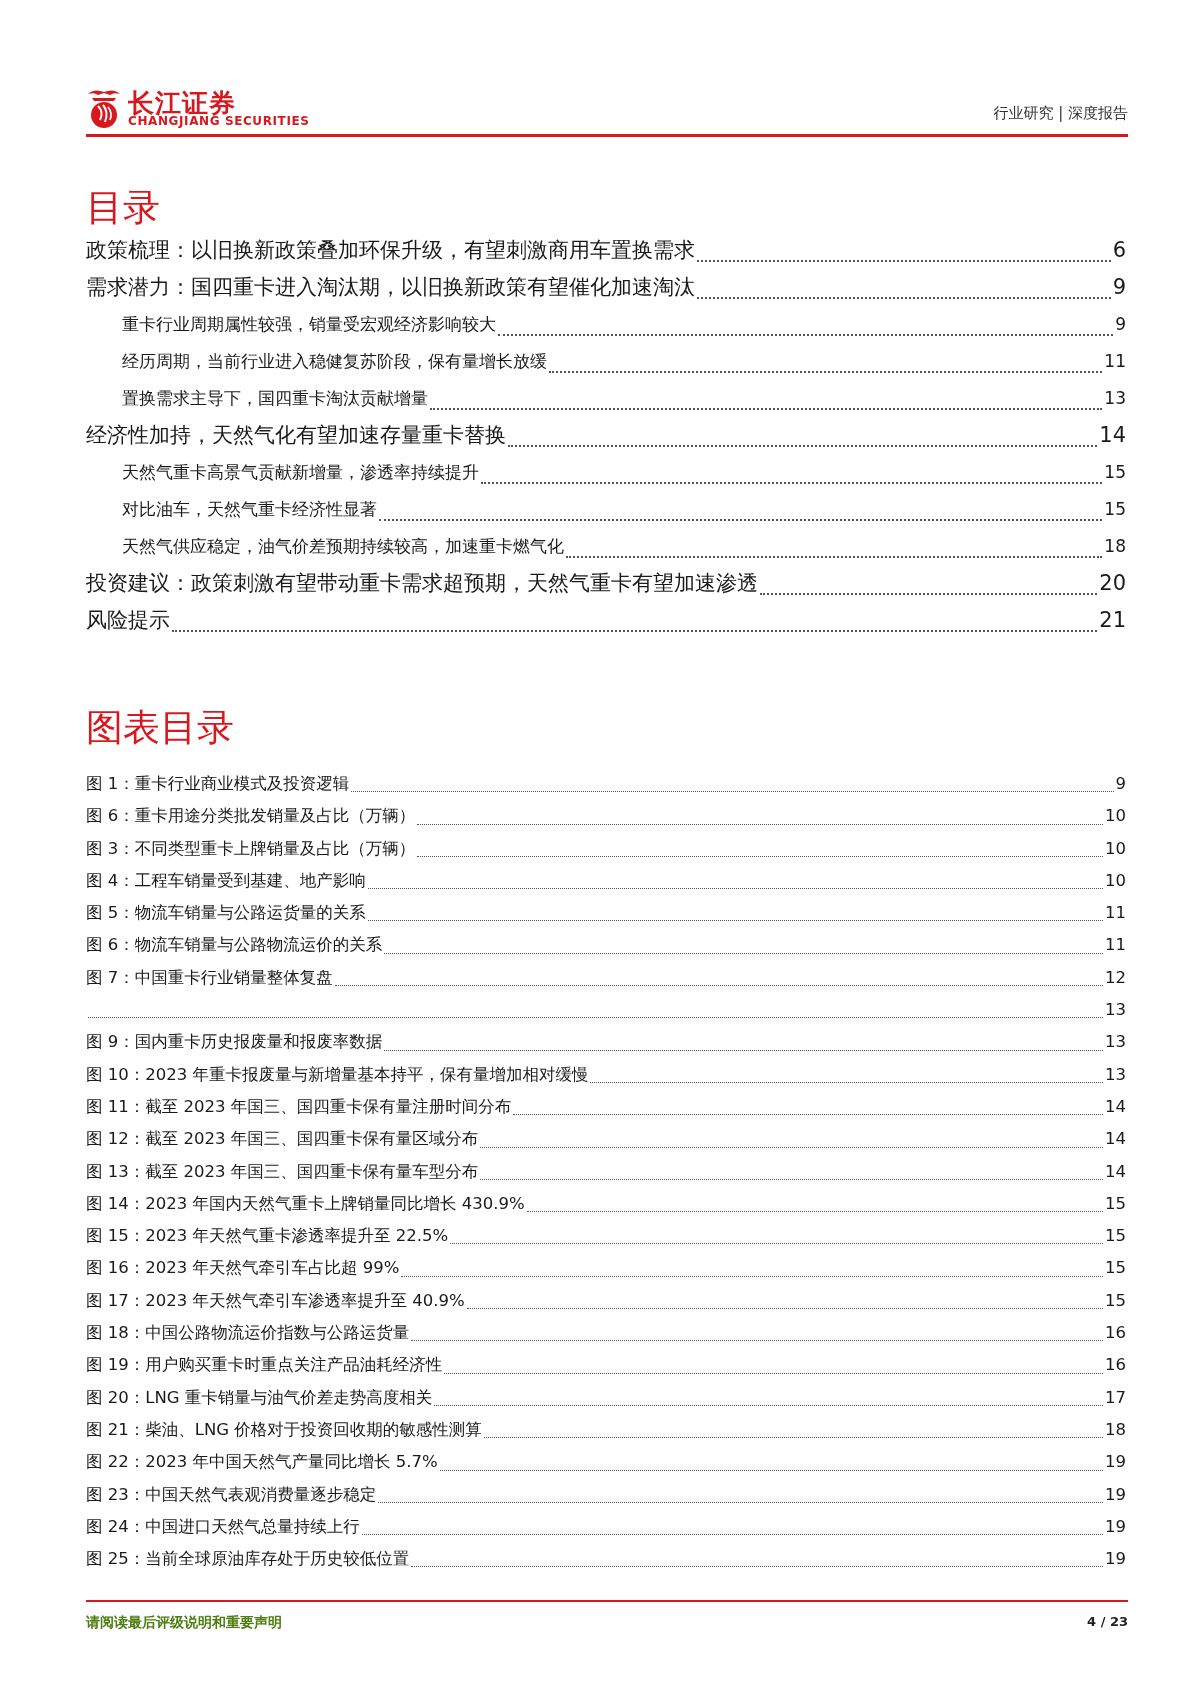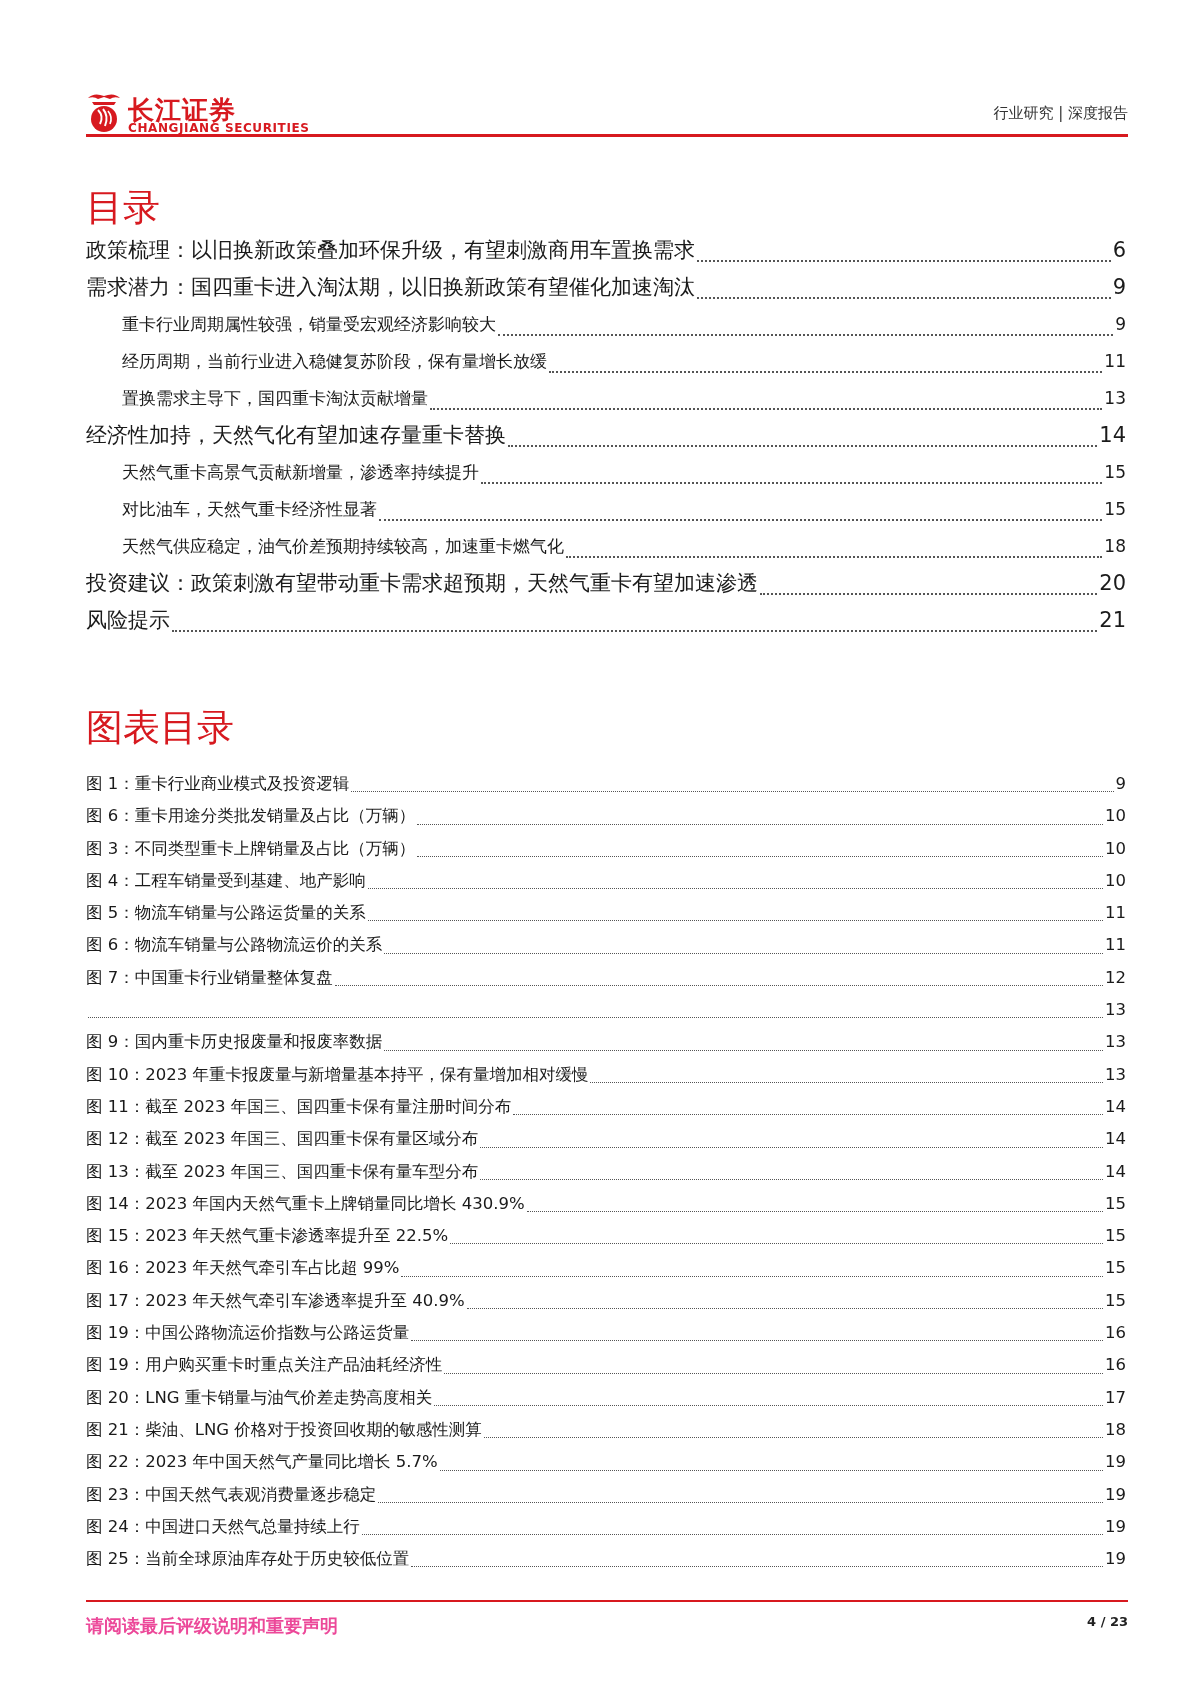--- a/index.html
+++ b/index.html
@@ -4,21 +4,21 @@
   <style>
     html, body { margin: 0; padding: 0; background: #ffffff; }
     body {
       width: 1200px; height: 1698px; position: relative; overflow: hidden;
       font-family: "DejaVu Sans", "Liberation Sans", sans-serif;
       color: #1a1a1a;
     }
     .header {
       position: absolute; left: 86px; top: 82px; width: 1042px; height: 56px;
     }
-    .logo { position: absolute; left: 0; top: 0; height: 50px; display: flex; align-items: flex-end; }
+    .logo { position: absolute; left: 0; top: 0; height: 50px; display: flex; align-items: center; }
     .logo-mark { width: 36px; height: 42px; position: relative; }
     .logo-text { margin-left: 6px; display: flex; flex-direction: column; }
     .logo-cn { color: #d7191f; font-size: 26px; font-weight: bold; line-height: 28px; letter-spacing: 1px; font-family: "DejaVu Serif", serif; }
     .logo-en { color: #d7191f; font-size: 12px; font-weight: bold; letter-spacing: 0.6px; line-height: 8px; }
     .header-right { position: absolute; right: 0; top: 22px; font-size: 15px; color: #333; }
     .header-line { position: absolute; left: 0; top: 52px; width: 1042px; height: 3px; background: #d7191f; }
 
     .section-title {
       position: absolute; left: 86px; color: #d7191f; font-size: 37px; line-height: 44px;
     }
@@ -31,21 +31,21 @@
       flex: 1 1 auto; overflow: hidden; margin: 0 2px;
       border-bottom: 2px dotted #555; height: 0; align-self: flex-end; margin-bottom: 7px;
     }
     .toc-row .page { flex: 0 0 auto; text-align: right; }
     .lvl1 { font-size: 21px; height: 37px; line-height: 37px; color: #1a1a1a; }
     .lvl2 { font-size: 17px; height: 37px; line-height: 37px; padding-left: 36px; color: #1a1a1a; }
     .fig { font-size: 16.5px; height: 32.3px; line-height: 32.3px; color: #1a1a1a; }
     .fig .leader { margin-bottom: 8px; border-bottom: 1.5px dotted #555; }
 
     .footer-line { position: absolute; left: 86px; top: 1600px; width: 1042px; height: 2px; background: #d7191f; }
-    .footer-left { position: absolute; left: 86px; top: 1614px; font-size: 18px; color: #ec4899; font-weight: bold; }
+    .footer-left { position: absolute; left: 86px; top: 1614px; font-size: 14px; color: #4d7c0f; font-weight: bold; }
     .footer-right { position: absolute; right: 72px; top: 1614px; font-size: 13px; color: #222; font-weight: bold; }
   </style>
 </head>
 <body>
 
 <div class="header">
   <div class="logo">
     <div class="logo-mark">
       <svg width="36" height="44" viewBox="0 0 36 44">
         <path d="M2 8 Q8 2 18 6 Q28 2 34 8 Q28 6 24 9 L18 7 L12 9 Q8 6 2 8 Z" fill="#d7191f"></path>
@@ -206,21 +206,21 @@
       <span class="label">图 16：2023 年天然气牵引车占比超 99%</span>
       <span class="leader"></span>
       <span class="page">15</span>
     </div>
     <div class="toc-row fig">
       <span class="label">图 17：2023 年天然气牵引车渗透率提升至 40.9%</span>
       <span class="leader"></span>
       <span class="page">15</span>
     </div>
     <div class="toc-row fig">
-      <span class="label">图 19：中国公路物流运价指数与公路运货量</span>
+      <span class="label">图 18：中国公路物流运价指数与公路运货量</span>
       <span class="leader"></span>
       <span class="page">16</span>
     </div>
     <div class="toc-row fig">
       <span class="label">图 19：用户购买重卡时重点关注产品油耗经济性</span>
       <span class="leader"></span>
       <span class="page">16</span>
     </div>
     <div class="toc-row fig">
       <span class="label">图 20：LNG 重卡销量与油气价差走势高度相关</span>

